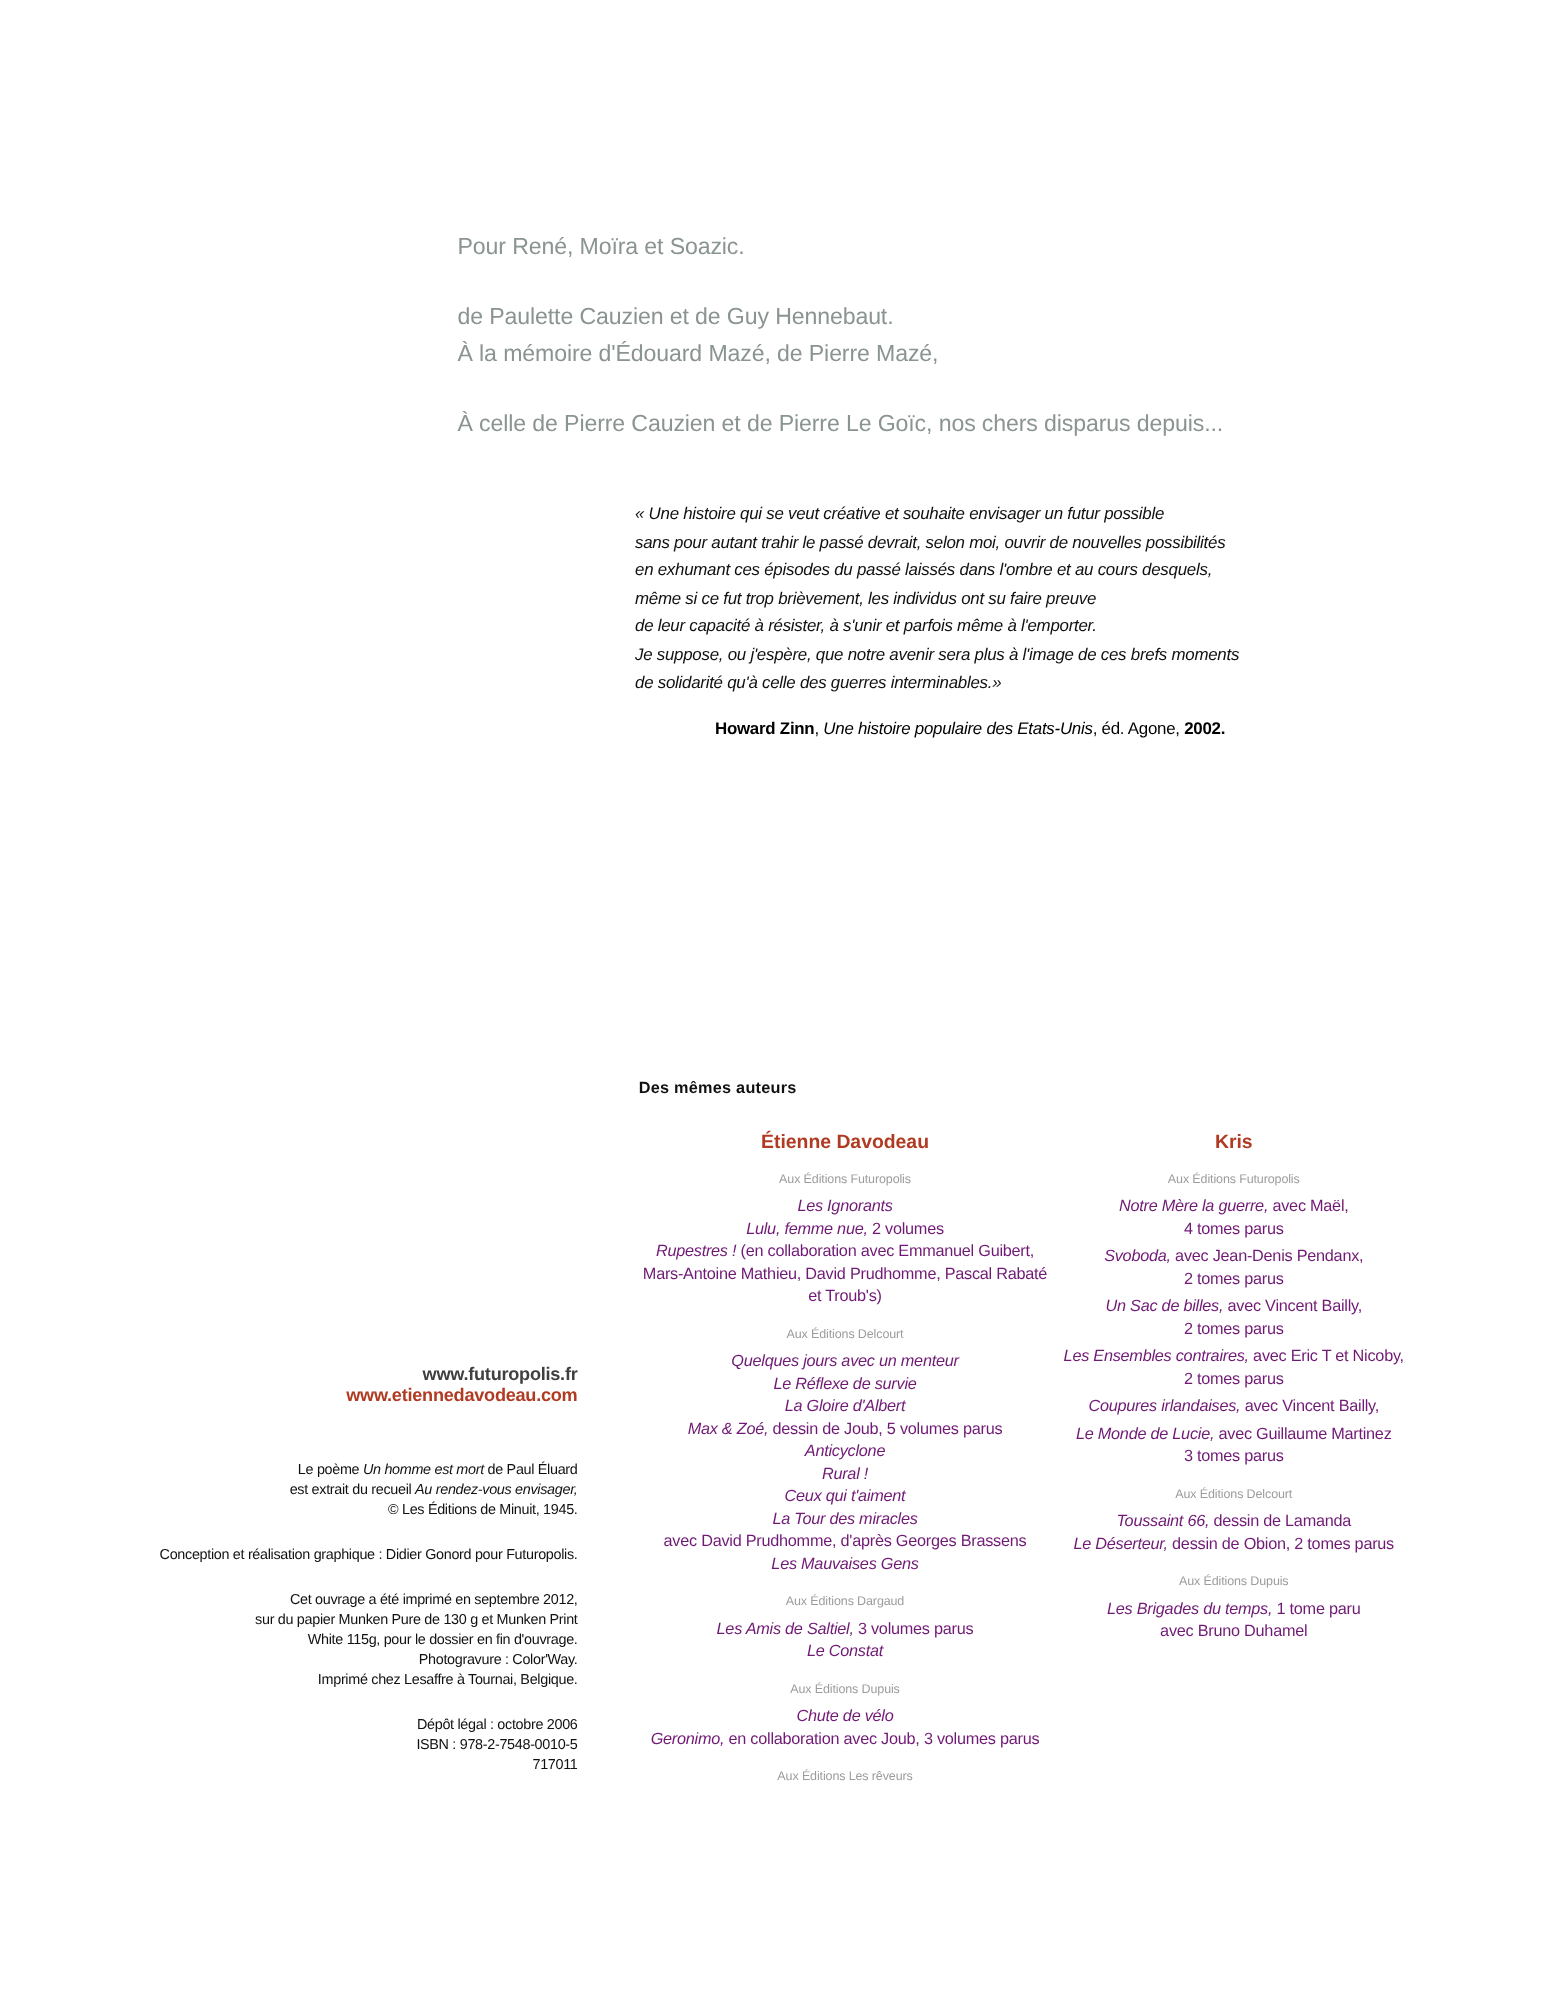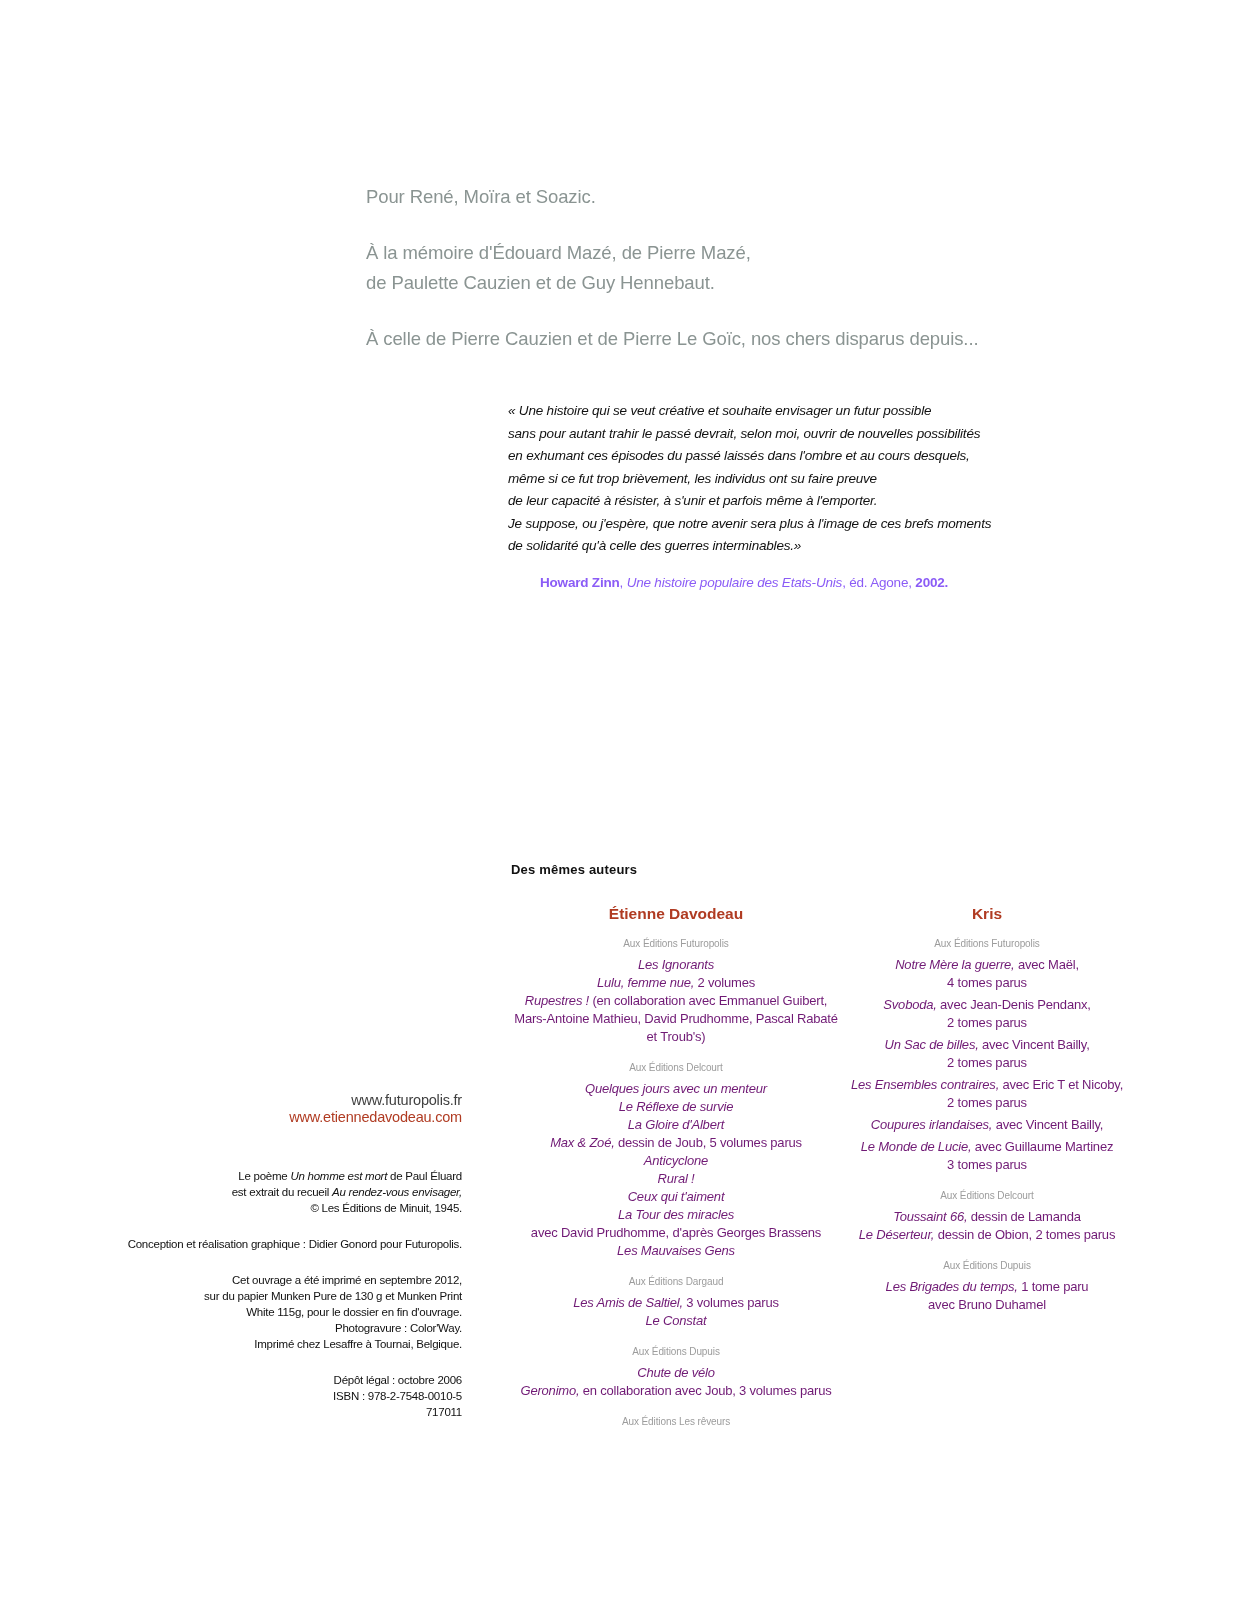--- a/index.html
+++ b/index.html
@@ -17,22 +17,22 @@
     color:var(--ded,#8a9492); font-size:18.5px; line-height:30px; letter-spacing:-0.1px;
   }
   .ded-p { margin-bottom:26px; }
 
   
   .quote {
     position:absolute; left:508px; top:400px;
     font-style:italic; font-size:13.5px; line-height:22.5px; letter-spacing:-0.2px; color:#111;
   }
   .attribution {
-    position:absolute; left:540px; top:575px;
-    font-size:13.5px; letter-spacing:-0.2px; color:#8b5cf6;
+    position:absolute; left:572px; top:575px;
+    font-size:13.5px; letter-spacing:-0.2px; color:#000000;
   }
   .attribution .it { font-style:italic; }
 
   
   .bm-heading {
     position:absolute; left:511px; top:862px;
     font-size:13px; font-weight:bold; letter-spacing:0.2px; color:#111;
   }
 
   
@@ -45,36 +45,36 @@
   .bline { font-size:13px; line-height:18px; letter-spacing:-0.2px; color:#701a75; }
   .col-kris .book { margin-bottom:4px; }
   .col-davodeau .book { margin-bottom:0; }
 
   
   .colophon {
     position:absolute; left:40px; top:1092px; width:422px;
     text-align:right; font-size:11.5px; line-height:16px; letter-spacing:-0.25px; color:#111;
   }
   .group { margin-bottom:20px; }
-  .group.websites { margin-bottom:42px; font-weight:normal; font-size:14.5px; line-height:17px; letter-spacing:-0.2px; }
+  .group.websites { margin-bottom:42px; font-weight:bold; font-size:14.5px; line-height:17px; letter-spacing:-0.2px; }
   .site-dark { color:var(--linkdark,#404040); }
   .site-red  { color:var(--accent,#b03b22); }
 </style>
 </head>
 <body>
 
 <div class="page" style="--accent: #b03b22; --ded: #8a9492; --label: #9c9c9c; --linkdark: #404040;">
 
   <div class="dedication">
       <div class="ded-p">
         <div class="ded-line">Pour René, Moïra et Soazic.</div>
       </div>
       <div class="ded-p">
+        <div class="ded-line">de Paulette Cauzien et de Guy Hennebaut.</div>
         <div class="ded-line">À la mémoire d'Édouard Mazé, de Pierre Mazé,</div>
-        <div class="ded-line">de Paulette Cauzien et de Guy Hennebaut.</div>
       </div>
       <div class="ded-p">
         <div class="ded-line">À celle de Pierre Cauzien et de Pierre Le Goïc, nos chers disparus depuis...</div>
       </div>
     </div>
 
   <div class="quote">
       <div class="qline">«  Une histoire qui se veut créative et souhaite envisager un futur possible</div>
       <div class="qline">sans pour autant trahir le passé devrait, selon moi, ouvrir de nouvelles possibilités</div>
       <div class="qline">en exhumant ces épisodes du passé laissés dans l'ombre et au cours desquels,</div>

